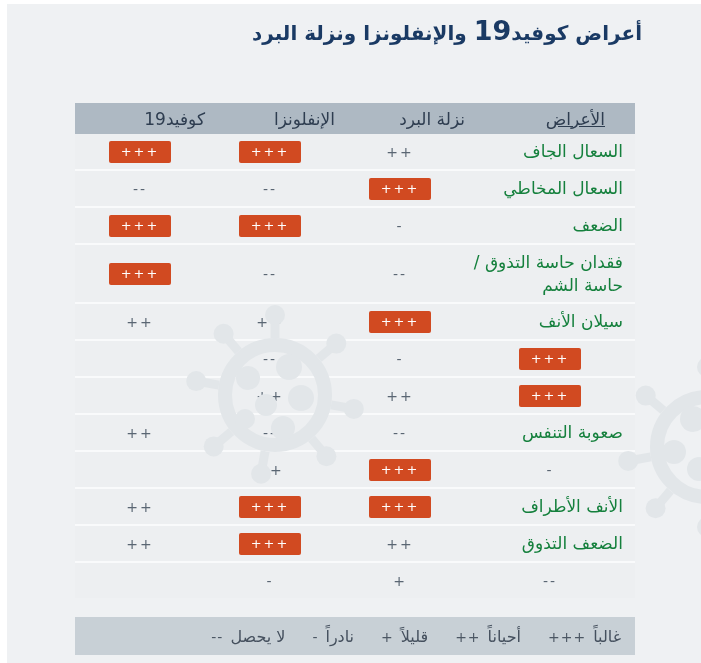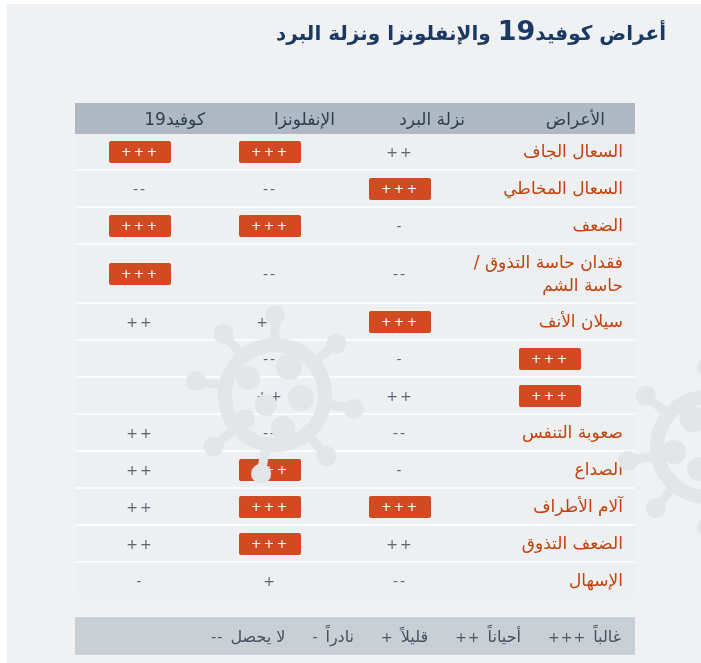--- a/index.html
+++ b/index.html
@@ -7,52 +7,52 @@
     width:701px;height:663px;position:relative;overflow:hidden;
     background:#ffffff;
     font-family:"DejaVu Sans","Liberation Sans",sans-serif;
   }
   .panel{
     position:absolute;left:7px;top:4px;right:0;bottom:0;
     background:#eff1f3;
   }
   
   .title{
-    position:absolute;top:14px;right:35px;
+    position:absolute;top:14px;right:59px;
     direction:rtl;text-align:right;
     color:#1a3a64;font-size:20px;font-weight:600;line-height:34px;
     white-space:nowrap;z-index:3;
   }
   .title .big{font-size:27px;font-weight:800;}
   
   .wm{position:absolute;z-index:1;pointer-events:none;}
   .wm1{left:180px;top:300px;}
   .wm2{left:612px;top:352px;}
   
   .table{
     position:absolute;left:75px;top:103px;width:560px;
     direction:rtl;z-index:0;
   }
   .hrow{
     display:grid;grid-template-columns:170px 130px 130px 130px;
     align-items:center;height:31px;background:#aeb9c3;
     color:#2e3d50;font-size:17px;position:relative;z-index:2;
   }
   .hcell{ text-align:right;}
-  .hcell.sym{text-align:right;padding-left:0;padding-right:30px;}
+  .hcell.sym{text-align:right;padding-left:0;padding-right:30px;text-decoration:underline;}
   .row{
     display:grid;grid-template-columns:170px 130px 130px 130px;
     align-items:center;min-height:35px;background:#edeff1;
   }
   .row + .row{border-top:2px solid #f9fafb;}
   .row.tall{min-height:57px;}
   .row > div{position:relative;z-index:2;}
   .cell-sym{
     text-align:right;padding:4px 12px 4px 4px;
-    color:#c2410c;font-size:17px;line-height:1.35;
+    color:#15803d;font-size:17px;line-height:1.35;
   }
   .cell-val{display:flex;justify-content:center;align-items:center;}
   .sign{
     color:#5a6673;font-size:14px;letter-spacing:2px;
     direction:ltr;white-space:nowrap;
   }
   .badge{
     background:#d14a21;color:#ffffff;
     width:62px;text-align:center;padding:3px 0 4px 0;
     font-size:13px;letter-spacing:2px;border-radius:2px;
@@ -226,33 +226,32 @@
           <span class="sign">--</span>
         </div>
         <div class="cell-val">
           <span class="sign">--</span>
         </div>
         <div class="cell-val">
           <span class="sign">++</span>
         </div>
       </div>
       <div class="row">
-        <div class="cell-sym">الصداع</div>
         <div class="cell-val">
           <span class="sign">-</span>
         </div>
         <div class="cell-val">
           <span class="badge">+++</span>
         </div>
         <div class="cell-val">
           <span class="sign">++</span>
         </div>
       </div>
       <div class="row">
-        <div class="cell-sym">آلام الأطراف</div>
+        <div class="cell-sym">الأنف الأطراف</div>
         <div class="cell-val">
           <span class="badge">+++</span>
         </div>
         <div class="cell-val">
           <span class="badge">+++</span>
         </div>
         <div class="cell-val">
           <span class="sign">++</span>
         </div>
       </div>
@@ -262,21 +261,20 @@
           <span class="sign">++</span>
         </div>
         <div class="cell-val">
           <span class="badge">+++</span>
         </div>
         <div class="cell-val">
           <span class="sign">++</span>
         </div>
       </div>
       <div class="row">
-        <div class="cell-sym">الإسهال</div>
         <div class="cell-val">
           <span class="sign">--</span>
         </div>
         <div class="cell-val">
           <span class="sign">+</span>
         </div>
         <div class="cell-val">
           <span class="sign">-</span>
         </div>
       </div>

